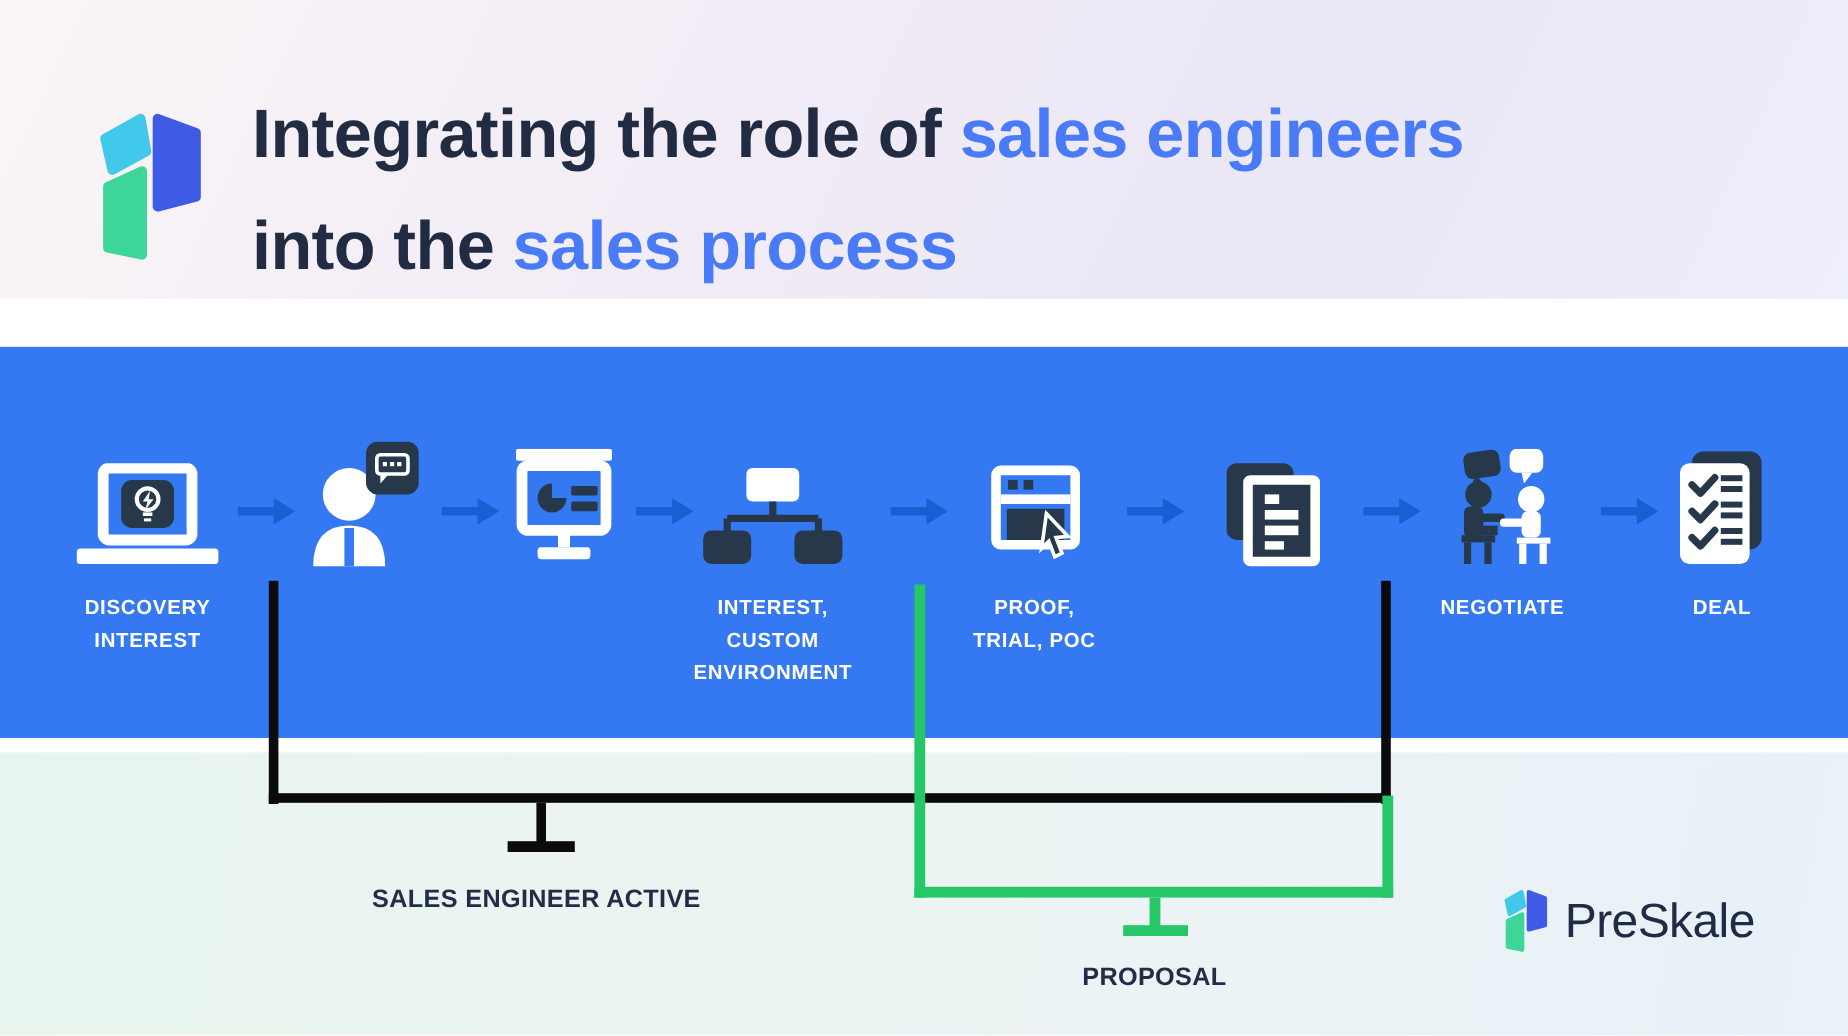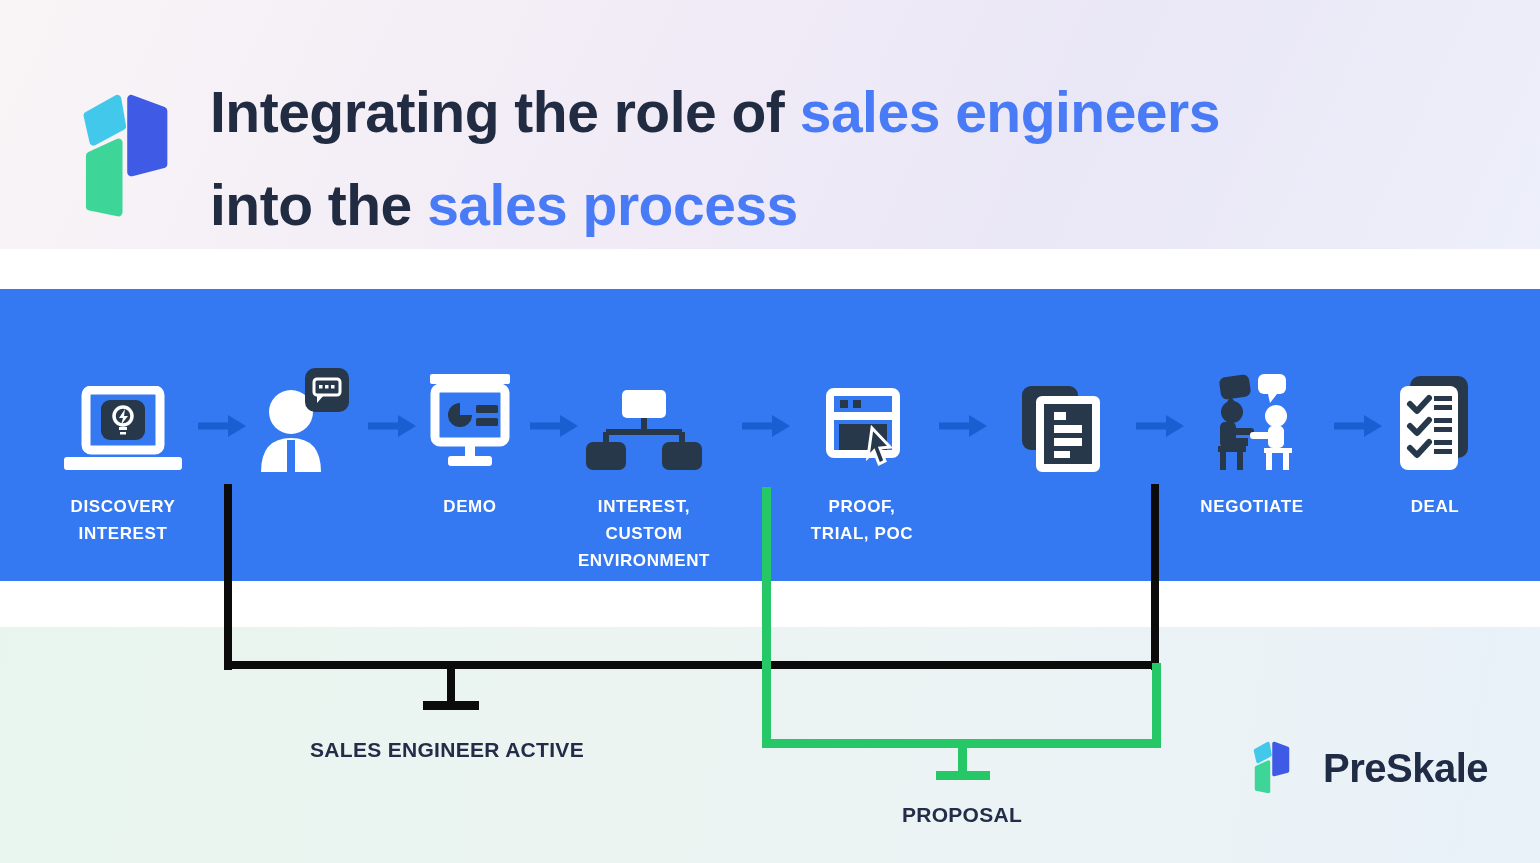--- a/index.html
+++ b/index.html
@@ -8,42 +8,42 @@
 
   
   .header{position:absolute;left:0;top:0;width:1540px;height:249px;
     background:linear-gradient(115deg,#f9f5f6 0%,#f2ecf6 38%,#eae7f6 70%,#edeffa 100%);}
   .logo-mark{position:absolute;left:70px;top:76px;}
   .title{position:absolute;left:210px;top:66px;font-weight:bold;font-size:57px;line-height:93px;
     letter-spacing:-0.5px;color:#212B42;white-space:nowrap;}
   .title .accent{color:#4A7BF7;}
 
   
-  .band{position:absolute;left:0;top:289px;width:1540px;height:292px;background:#3478F2;}
+  .band{position:absolute;left:0;top:289px;width:1540px;height:326px;background:#3478F2;}
   .step{position:absolute;top:95px;width:232px;transform:translateX(-50%);text-align:center;}
   .icon-box{height:88px;display:flex;align-items:flex-end;justify-content:center;}
   .step-label{margin-top:21px;color:#ffffff;font-weight:bold;font-size:17px;line-height:27px;
     letter-spacing:0.6px;white-space:pre-line;}
   .arrow{position:absolute;top:124px;}
 
   
   .bottom{position:absolute;left:0;top:627px;width:1540px;height:236px;
     background:linear-gradient(100deg,#e8f5ee 0%,#ecf4f2 45%,#e9f1f9 100%);}
 
   
   .line{position:absolute;}
   .black{background:#0B0B0B;}
   .green{background:#25C766;}
 
   .bracket-label{position:absolute;text-align:center;font-weight:bold;font-size:21px;
     letter-spacing:0.3px;color:#232D49;}
 
   
   .footer-logo{position:absolute;left:1248px;top:736px;display:flex;align-items:center;}
-  .footer-logo .brand{margin-left:25px;font-weight:bold;font-size:40px;color:#202B46;letter-spacing:-0.5px;}
+  .footer-logo .brand{margin-left:6px;font-weight:normal;font-size:40px;color:#202B46;letter-spacing:-0.5px;}
 </style>
 </head>
 <body>
 
 <div class="stage">
 
   <div class="header">
     <svg class="logo-mark" width="118" height="164" viewBox="0 0 100 130">
       <polygon points="15,29 40,15 44,38 20,51" fill="#41C8EA" stroke="#41C8EA" stroke-width="7" stroke-linejoin="round"></polygon>
       <polygon points="52,15 79,25 79,70 52,77" fill="#3F5BE5" stroke="#3F5BE5" stroke-width="7" stroke-linejoin="round"></polygon>
@@ -94,21 +94,20 @@
         <svg width="96" height="98" viewBox="0 0 96 98">
           <rect x="8" y="0" width="80" height="10" rx="2" fill="#fff"></rect>
           <rect x="13" y="14" width="70" height="54" rx="5" fill="none" stroke="#fff" stroke-width="9"></rect>
           <path d="M38 29 A12 12 0 1 0 50 41 L38 41 Z" fill="#263849"></path>
           <rect x="54" y="31" width="22" height="8" rx="1.5" fill="#263849"></rect>
           <rect x="54" y="44" width="22" height="8" rx="1.5" fill="#263849"></rect>
           <rect x="43" y="68" width="10" height="14" fill="#fff"></rect>
           <rect x="26" y="82" width="44" height="10" rx="3" fill="#fff"></rect>
         </svg>
       </div>
-      <div class="step-label">DEMO</div>
     </div>
 
     <div class="step" style="left:644px">
       <div class="icon-box">
         <svg width="118" height="82" viewBox="0 0 118 82">
           <rect x="37" y="0" width="44" height="28" rx="5" fill="#fff"></rect>
           <path d="M59 28 V42 M21 42 H97 M21 42 V54 M97 42 V54" fill="none" stroke="#263849" stroke-width="6"></path>
           <rect x="1" y="52" width="40" height="28" rx="7" fill="#263849"></rect>
           <rect x="77" y="52" width="40" height="28" rx="7" fill="#263849"></rect>
         </svg>

